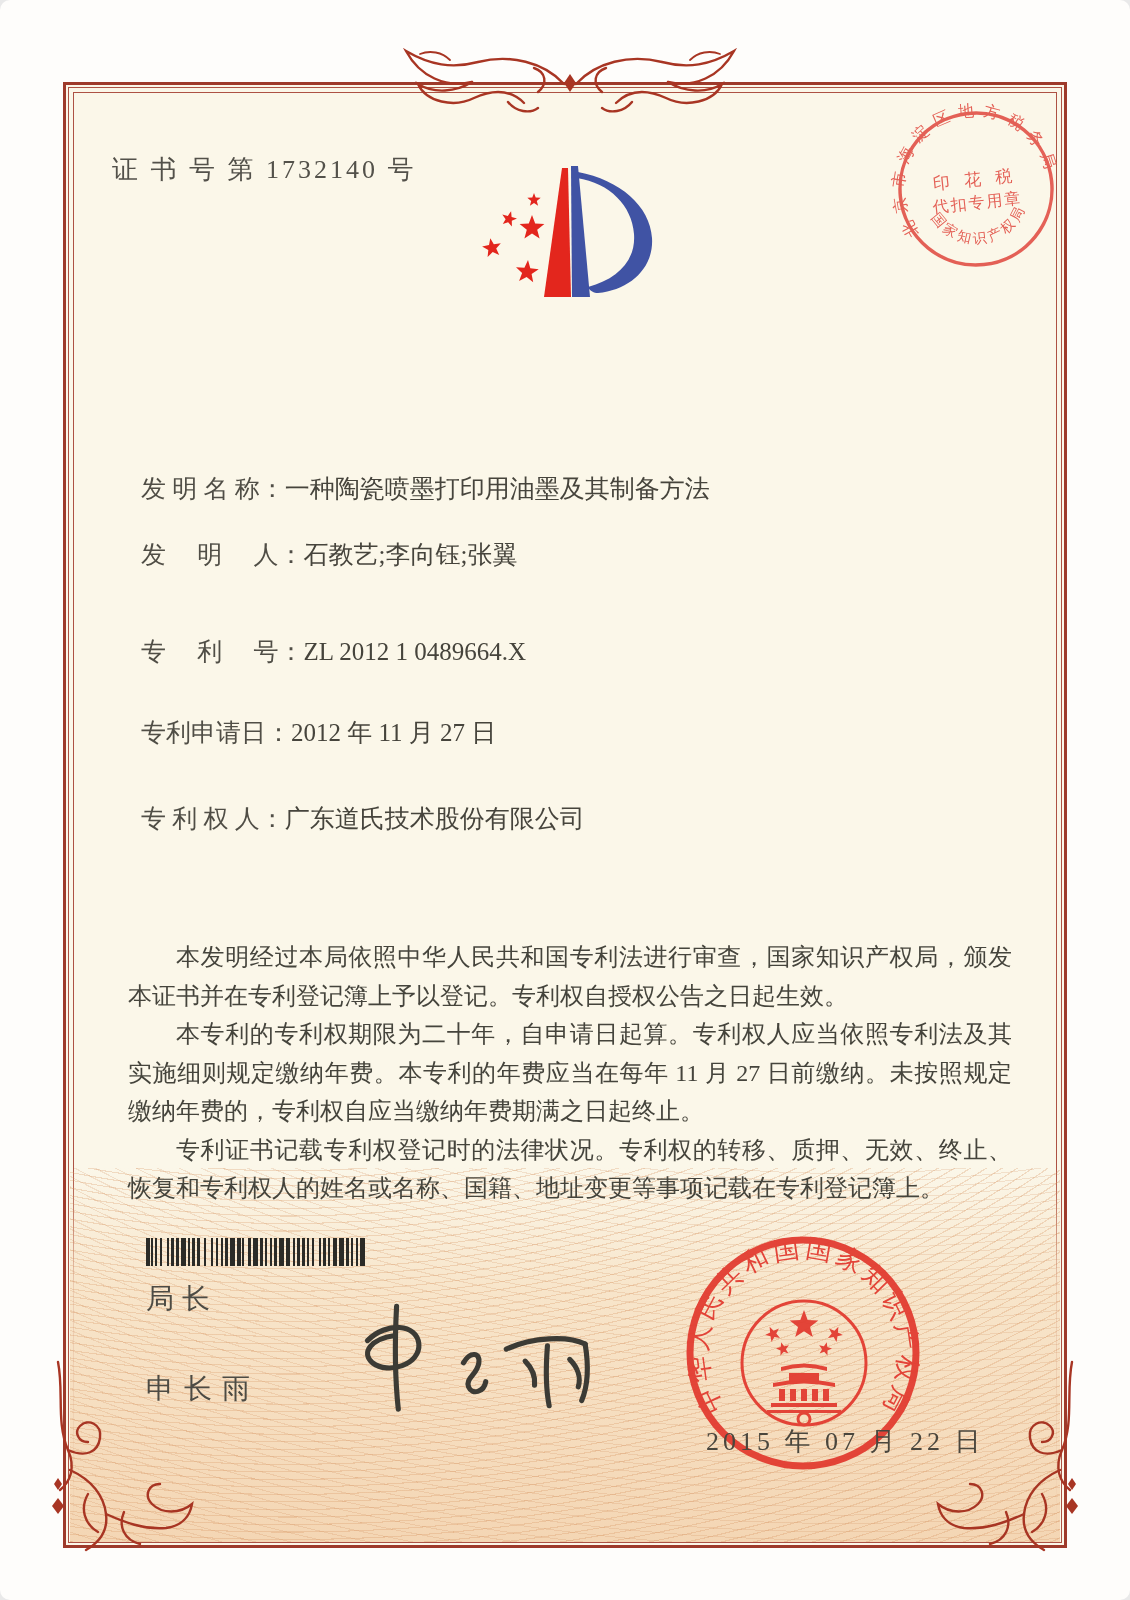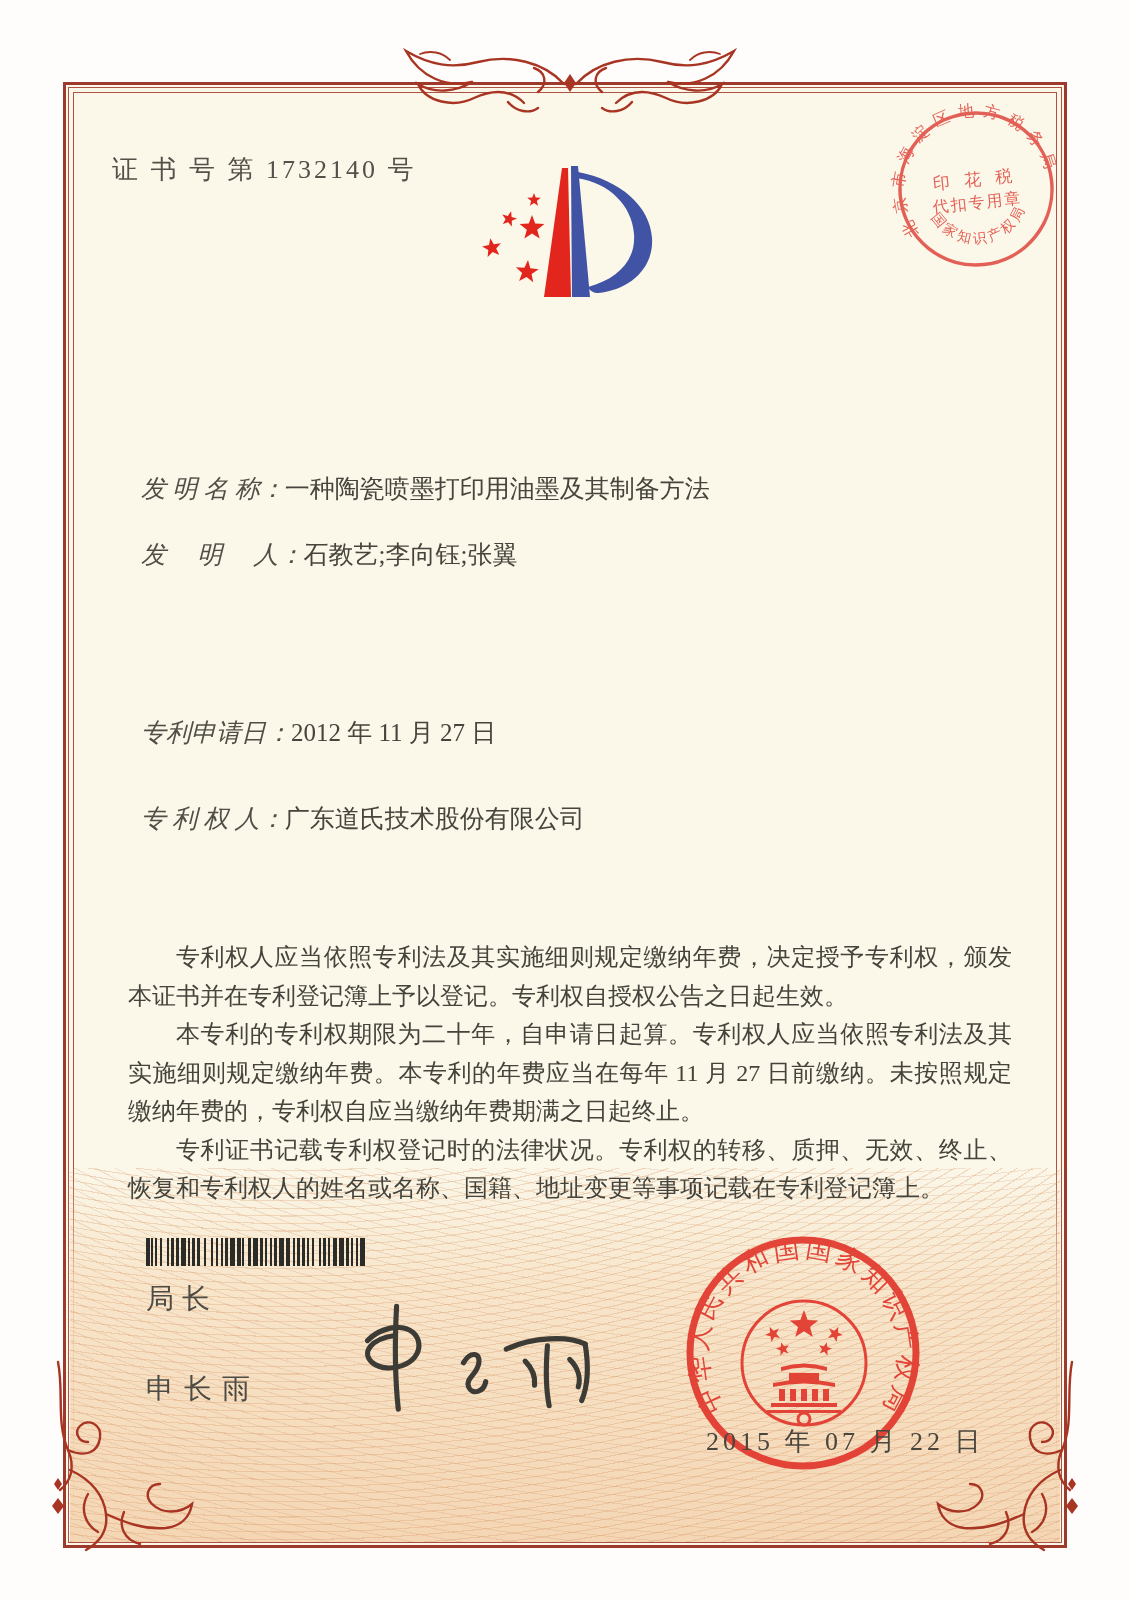--- a/index.html
+++ b/index.html
@@ -1,19 +1,20 @@
 <!DOCTYPE html>
 <html style="--frame_red: #9e3a2b; --frame_thin: #ad5244; --ornament: #a83523; --paper: #fbf7e9; --seal_red: #e2392e; --stamp_red: #e2544a; --logo_red: #e3261d; --logo_blue: #4053a4; --peach: #f4d6b4;"><head>
 <meta charset="utf-8">
 <style>
   html,body{margin:0;padding:0;background:#e9e9e9;}
   .page{
     position:relative; width:1130px; height:1600px; margin:0 auto;
     background:#fefdfb; overflow:hidden;
     font-family:"Liberation Serif","DejaVu Serif",serif;
+    border-radius:10px;
   }
   
   .frame{
     position:absolute; left:63px; top:82px; width:1004px; height:1466px;
     border:3px solid var(--frame_red); background:var(--paper); box-sizing:border-box;
   }
   .frame::before{content:""; position:absolute; inset:2px; border:1px solid var(--frame_thin); pointer-events:none;}
   .frame::after{content:""; position:absolute; inset:7px; border:1px solid var(--frame_thin); pointer-events:none;}
   
   .waves{
@@ -23,21 +24,21 @@
       repeating-radial-gradient(1500px 1000px at 78% -170%, rgba(205,133,82,0) 0 11px, rgba(205,133,82,.20) 11px 12.5px),
       linear-gradient(180deg, rgba(248,233,211,0) 0%, rgba(247,226,197,.85) 32%, #f4d6b4 100%);
   }
   
   .cert-no{position:absolute; left:112px; top:152px; font-size:26px; letter-spacing:3px; color:#53514a;}
   .title{
     position:absolute; left:0; right:0; top:320px; text-align:center;
     font-size:58px; letter-spacing:26px; text-indent:26px; color:#3d3c36;
   }
   .field-row{position:absolute; left:141px; width:870px; font-size:25px; color:#4c4a42; white-space:nowrap;}
-  .field-label{display:inline-block; min-width:142px; color:#504e46;font-style:italic;}
+  .field-label{display:inline-block; min-width:142px; color:#504e46;}
   .field-value{color:#46443c;}
   .r1{top:472px}.r2{top:538px}.r3{top:635px}.r4{top:716px}.r5{top:802px}.r6{top:884px}
   .body-text{
     position:absolute; left:128px; top:938px; width:884px;
     font-size:24px; line-height:38.5px; color:#45443c; text-align:justify;
   }
   .body-text p{margin:0; text-indent:2em;}
   
   .barcode{position:absolute; left:146px; top:1238px; width:296px; height:28px; overflow:hidden; white-space:nowrap; font-size:0;}
   .barcode i{display:inline-block; height:28px;}
@@ -147,29 +148,32 @@
     </text>
   </svg>
 
 
   <div class="field-row r1">
     <span class="field-label">发 明 名 称：</span><span class="field-value">一种陶瓷喷墨打印用油墨及其制备方法</span>
   </div>
   <div class="field-row r2">
     <span class="field-label">发　 明　 人：</span><span class="field-value">石教艺;李向钰;张翼</span>
   </div>
+  <div class="field-row r3">
+    <span class="field-label">专　 利　 号：</span><span class="field-value">ZL 2012 1 0489664.X</span>
+  </div>
   <div class="field-row r4">
     <span class="field-label">专利申请日：</span><span class="field-value">2012 年 11 月 27 日</span>
   </div>
   <div class="field-row r5">
     <span class="field-label">专 利 权 人：</span><span class="field-value">广东道氏技术股份有限公司</span>
   </div>
 
   <div class="body-text">
-    <p>专利权人应当依照专利法及其实施细则规定缴纳年费，决定授予专利权，颁发本证书并在专利登记簿上予以登记。专利权自授权公告之日起生效。</p>
+    <p>本发明经过本局依照中华人民共和国专利法进行审查，国家知识产权局，颁发本证书并在专利登记簿上予以登记。专利权自授权公告之日起生效。</p>
     <p>本专利的专利权期限为二十年，自申请日起算。专利权人应当依照专利法及其实施细则规定缴纳年费。本专利的年费应当在每年 11 月 27 日前缴纳。未按照规定缴纳年费的，专利权自应当缴纳年费期满之日起终止。</p>
     <p>专利证书记载专利权登记时的法律状况。专利权的转移、质押、无效、终止、恢复和专利权人的姓名或名称、国籍、地址变更等事项记载在专利登记簿上。</p>
   </div>
 
   <div class="barcode" id="barcode"><i class="b" style="width: 3.5px;"></i><i style="width: 1.75px;"></i><i class="b" style="width: 1.75px;"></i><i style="width: 1.75px;"></i><i class="b" style="width: 1.75px;"></i><i style="width: 3.5px;"></i><i class="b" style="width: 1.75px;"></i><i style="width: 5.25px;"></i><i class="b" style="width: 1.75px;"></i><i style="width: 1.75px;"></i><i class="b" style="width: 3.5px;"></i><i style="width: 1.75px;"></i><i class="b" style="width: 3.5px;"></i><i style="width: 1.75px;"></i><i class="b" style="width: 5.25px;"></i><i style="width: 1.75px;"></i><i class="b" style="width: 1.75px;"></i><i style="width: 1.75px;"></i><i class="b" style="width: 3.5px;"></i><i style="width: 1.75px;"></i><i class="b" style="width: 3.5px;"></i><i style="width: 3.5px;"></i><i class="b" style="width: 1.75px;"></i><i style="width: 5.25px;"></i><i class="b" style="width: 1.75px;"></i><i style="width: 3.5px;"></i><i class="b" style="width: 1.75px;"></i><i style="width: 3.5px;"></i><i class="b" style="width: 1.75px;"></i><i style="width: 1.75px;"></i><i class="b" style="width: 3.5px;"></i><i style="width: 1.75px;"></i><i class="b" style="width: 5.25px;"></i><i style="width: 1.75px;"></i><i class="b" style="width: 3.5px;"></i><i style="width: 1.75px;"></i><i class="b" style="width: 1.75px;"></i><i style="width: 3.5px;"></i><i class="b" style="width: 3.5px;"></i><i style="width: 1.75px;"></i><i class="b" style="width: 5.25px;"></i><i style="width: 1.75px;"></i><i class="b" style="width: 3.5px;"></i><i style="width: 1.75px;"></i><i class="b" style="width: 1.75px;"></i><i style="width: 3.5px;"></i><i class="b" style="width: 1.75px;"></i><i style="width: 1.75px;"></i><i class="b" style="width: 3.5px;"></i><i style="width: 1.75px;"></i><i class="b" style="width: 5.25px;"></i><i style="width: 1.75px;"></i><i class="b" style="width: 3.5px;"></i><i style="width: 3.5px;"></i><i class="b" style="width: 1.75px;"></i><i style="width: 1.75px;"></i><i class="b" style="width: 3.5px;"></i><i style="width: 1.75px;"></i><i class="b" style="width: 3.5px;"></i><i style="width: 1.75px;"></i><i class="b" style="width: 1.75px;"></i><i style="width: 3.5px;"></i><i class="b" style="width: 1.75px;"></i><i style="width: 5.25px;"></i><i class="b" style="width: 1.75px;"></i><i style="width: 1.75px;"></i><i class="b" style="width: 3.5px;"></i><i style="width: 1.75px;"></i><i class="b" style="width: 1.75px;"></i><i style="width: 3.5px;"></i><i class="b" style="width: 3.5px;"></i><i style="width: 1.75px;"></i><i class="b" style="width: 5.25px;"></i><i style="width: 1.75px;"></i><i class="b" style="width: 3.5px;"></i><i style="width: 1.75px;"></i><i class="b" style="width: 1.75px;"></i><i style="width: 3.5px;"></i><i class="b" style="width: 1.75px;"></i><i style="width: 1.75px;"></i><i class="b" style="width: 5.25px;"></i><i style="width: 1.75px;"></i></div>
 
   <div class="director-title">局长</div>
   <div class="director-name">申长雨</div>
 
   <svg class="signature" viewBox="0 0 320 140">

